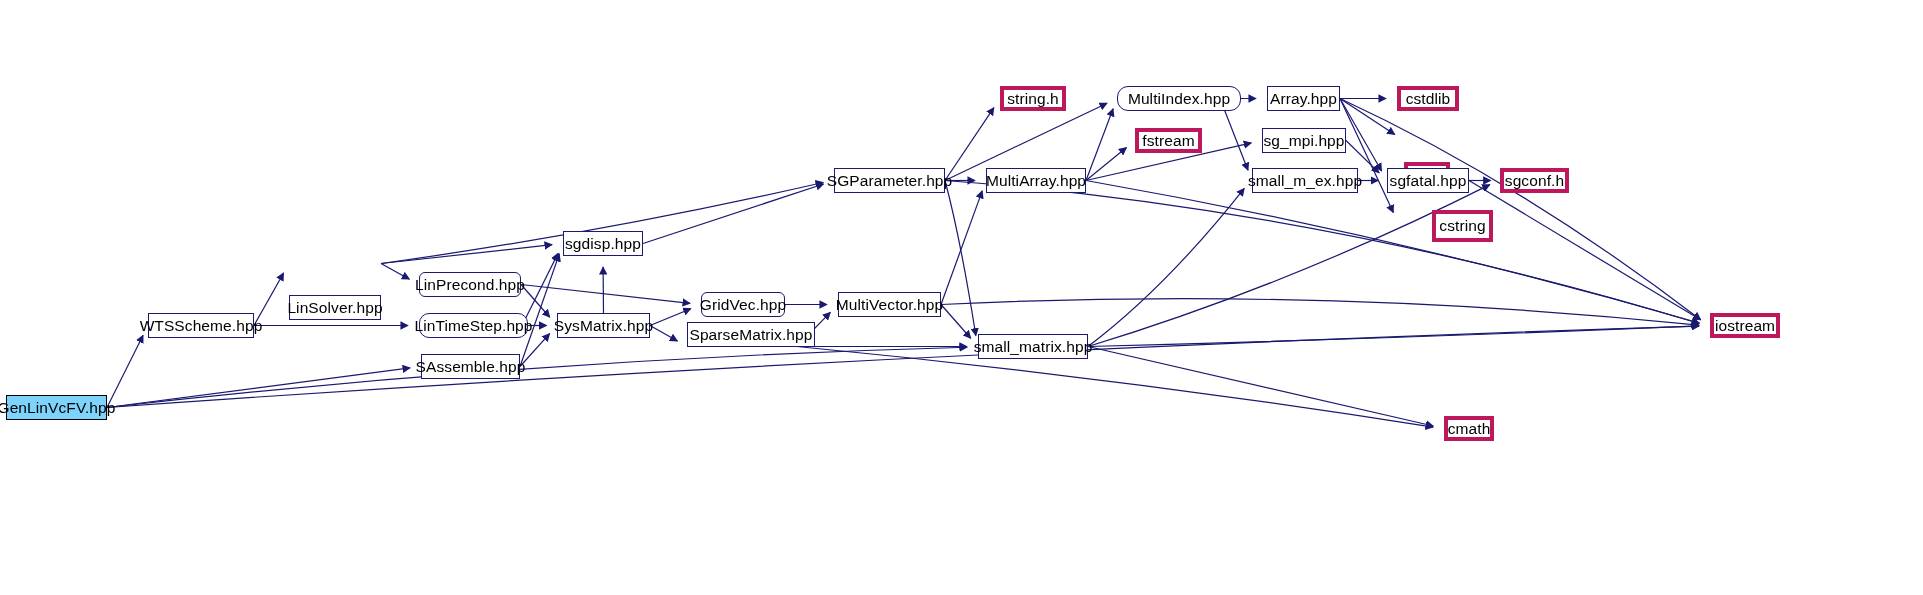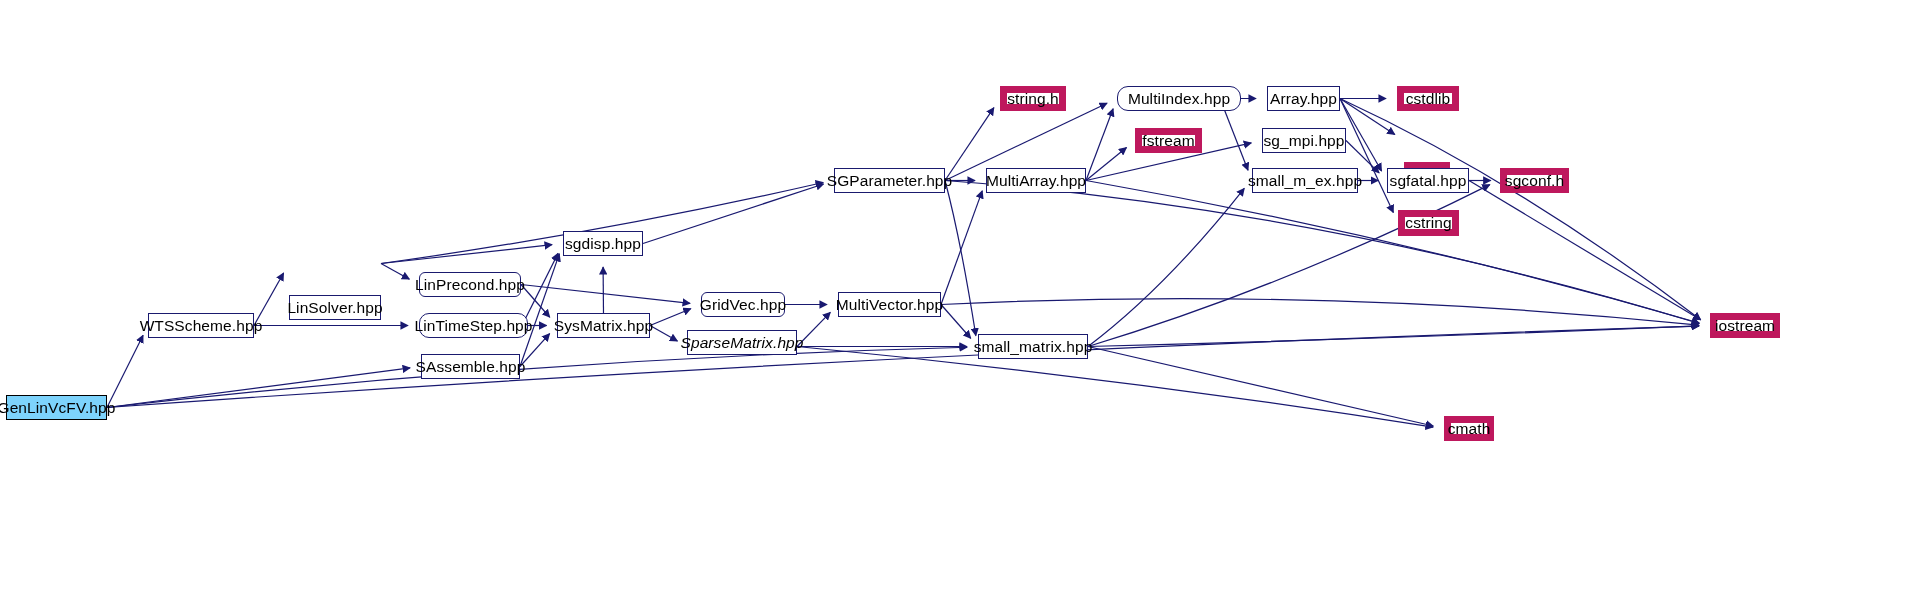--- a/index.html
+++ b/index.html
@@ -32,21 +32,21 @@
     align-items: center;
     justify-content: center;
     background: #ffffff;
     border: 1px solid #1a1a6e;
     font-size: 15.5px;
     color: #000000;
     white-space: nowrap;
     letter-spacing: 0.1px;
   }
   .node-box.sys {
-    border: 7px solid #be185d;
+    border: 4px solid #be185d;
   }
   .node-box.root {
     background: #7dd3fc;
     border: 1px solid #000000;
   }
   .node-label {
     display: block;
     line-height: 1;
   }
 </style>
@@ -134,21 +134,21 @@
       </div>
       <div class="node-box" style="left: 563px; top: 231px; width: 80px; height: 25px;">
         <span class="node-label">sgdisp.hpp</span>
       </div>
       <div class="node-box" style="left: 557px; top: 313px; width: 93px; height: 25px;">
         <span class="node-label">SysMatrix.hpp</span>
       </div>
       <div class="node-box" style="left: 701px; top: 292px; width: 84px; height: 25px; border-radius: 6px;">
         <span class="node-label">GridVec.hpp</span>
       </div>
-      <div class="node-box" style="left: 687px; top: 330px; width: 110px; height: 25px; font-style: italic;">
+      <div class="node-box" style="left: 687px; top: 322px; width: 128px; height: 25px;">
         <span class="node-label">SparseMatrix.hpp</span>
       </div>
       <div class="node-box" style="left: 834px; top: 168px; width: 111px; height: 25px;">
         <span class="node-label">SGParameter.hpp</span>
       </div>
       <div class="node-box" style="left: 838px; top: 292px; width: 103px; height: 25px;">
         <span class="node-label">MultiVector.hpp</span>
       </div>
       <div class="node-box" style="left: 978px; top: 334px; width: 110px; height: 25px;">
         <span class="node-label">small_matrix.hpp</span>
@@ -176,21 +176,21 @@
       </div>
       <div class="node-box sys" style="left: 1397px; top: 86px; width: 62px; height: 25px;">
         <span class="node-label">cstdlib</span>
       </div>
       <div class="node-box sys" style="left: 1404px; top: 128px; width: 46px; height: 25px; margin-top: 34px;">
         <span class="node-label">new</span>
       </div>
       <div class="node-box" style="left: 1387px; top: 168px; width: 82px; height: 25px;">
         <span class="node-label">sgfatal.hpp</span>
       </div>
-      <div class="node-box sys" style="left: 1398px; top: 210px; width: 61px; height: 26px;">
+      <div class="node-box sys" style="left: 1432px; top: 210px; width: 61px; height: 32px;">
         <span class="node-label">cstring</span>
       </div>
       <div class="node-box sys" style="left: 1500px; top: 168px; width: 69px; height: 25px;">
         <span class="node-label">sgconf.h</span>
       </div>
       <div class="node-box sys" style="left: 1710px; top: 313px; width: 70px; height: 25px;">
         <span class="node-label">iostream</span>
       </div>
       <div class="node-box sys" style="left: 1444px; top: 416px; width: 50px; height: 25px;">
         <span class="node-label">cmath</span>

